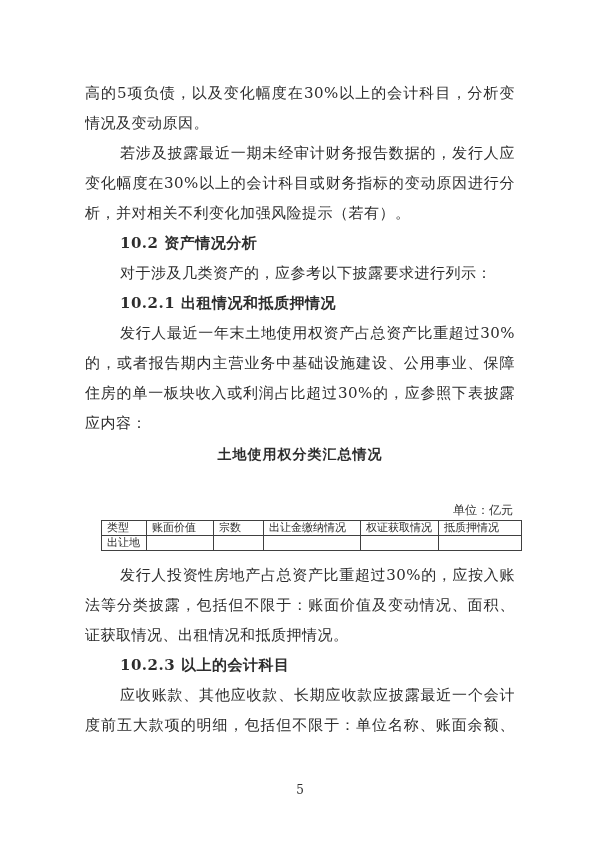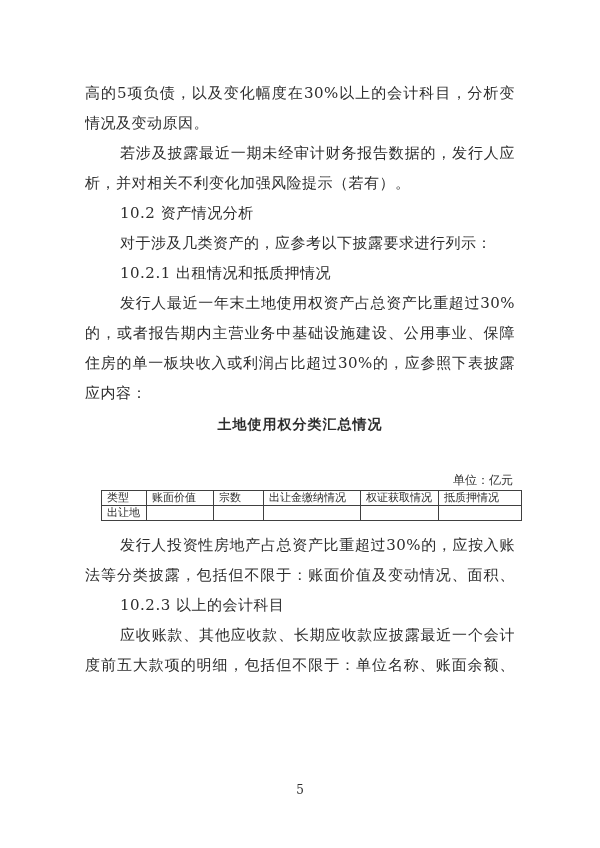--- a/index.html
+++ b/index.html
@@ -25,21 +25,21 @@
     overflow: hidden;
     letter-spacing: 0.5px;
   }
   .j {
     text-align: justify;
     text-align-last: justify;
     -moz-text-align-last: justify;
     text-justify: inter-character;
   }
   .ind { text-indent: 35px; }
-  .bold { font-weight: normal; }
+  .bold { font-weight: bold; }
   .tbl-title {
     height: 30px;
     line-height: 33px;
     font-size: 14px;
     font-weight: bold;
     text-align: center;
     letter-spacing: 1px;
   }
   .tbl-unit {
     height: 17px;
@@ -78,20 +78,21 @@
 </head>
 <body>
 
 <div class="page">
   <div class="content">
 
     <div class="ln j">高的5项负债，以及变化幅度在30%以上的会计科目，分析变动</div>
     <div class="ln">情况及变动原因。</div>
 
     <div class="ln j ind">若涉及披露最近一期未经审计财务报告数据的，发行人应对</div>
+    <div class="ln j">变化幅度在30%以上的会计科目或财务指标的变动原因进行分</div>
     <div class="ln">析，并对相关不利变化加强风险提示（若有）。</div>
 
     <div class="ln ind bold">10.2 资产情况分析</div>
 
     <div class="ln ind">对于涉及几类资产的，应参考以下披露要求进行列示：</div>
 
     <div class="ln ind bold">10.2.1 出租情况和抵质押情况</div>
 
     <div class="ln j ind">发行人最近一年末土地使用权资产占总资产比重超过30%</div>
     <div class="ln j">的，或者报告期内主营业务中基础设施建设、公用事业、保障性</div>
@@ -128,20 +129,21 @@
           <td></td>
         </tr>
       </tbody>
     </table>
 
     <div class="gap-after-table"></div>
 
 
     <div class="ln j ind">发行人投资性房地产占总资产比重超过30%的，应按入账方</div>
     <div class="ln j">法等分类披露，包括但不限于：账面价值及变动情况、面积、权</div>
+    <div class="ln">证获取情况、出租情况和抵质押情况。</div>
 
     <div class="ln ind bold">10.2.3 以上的会计科目</div>
 
     <div class="ln j ind">应收账款、其他应收款、长期应收款应披露最近一个会计年</div>
     <div class="ln j">度前五大款项的明细，包括但不限于：单位名称、账面余额、占</div>
 
   </div>
 
   <div class="footer">5</div>
 </div>

